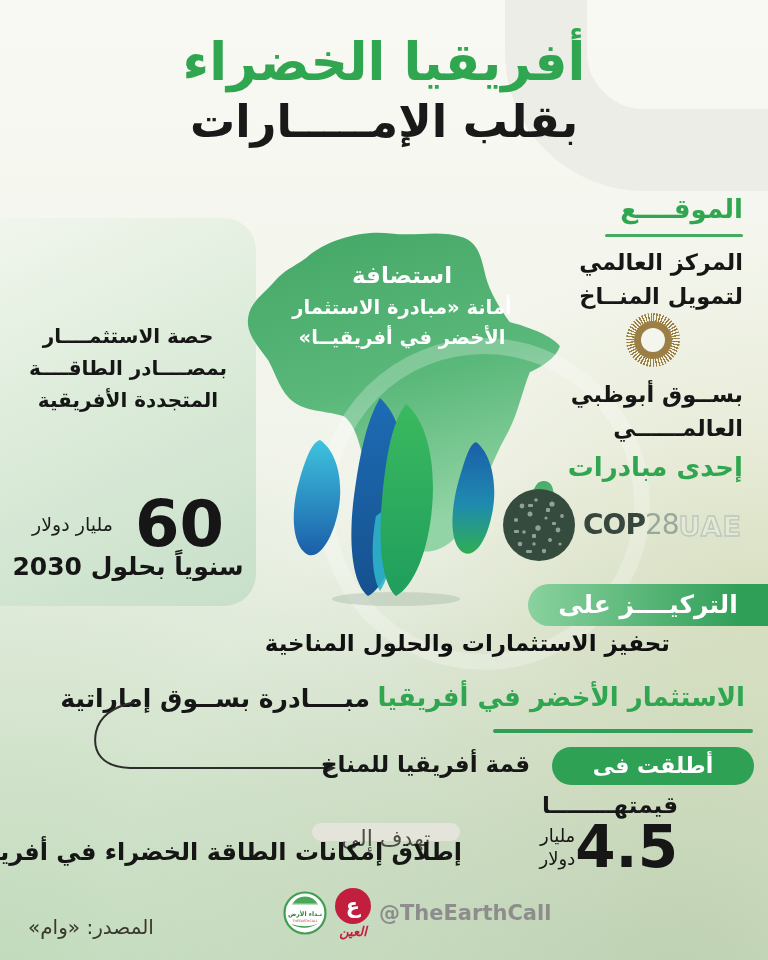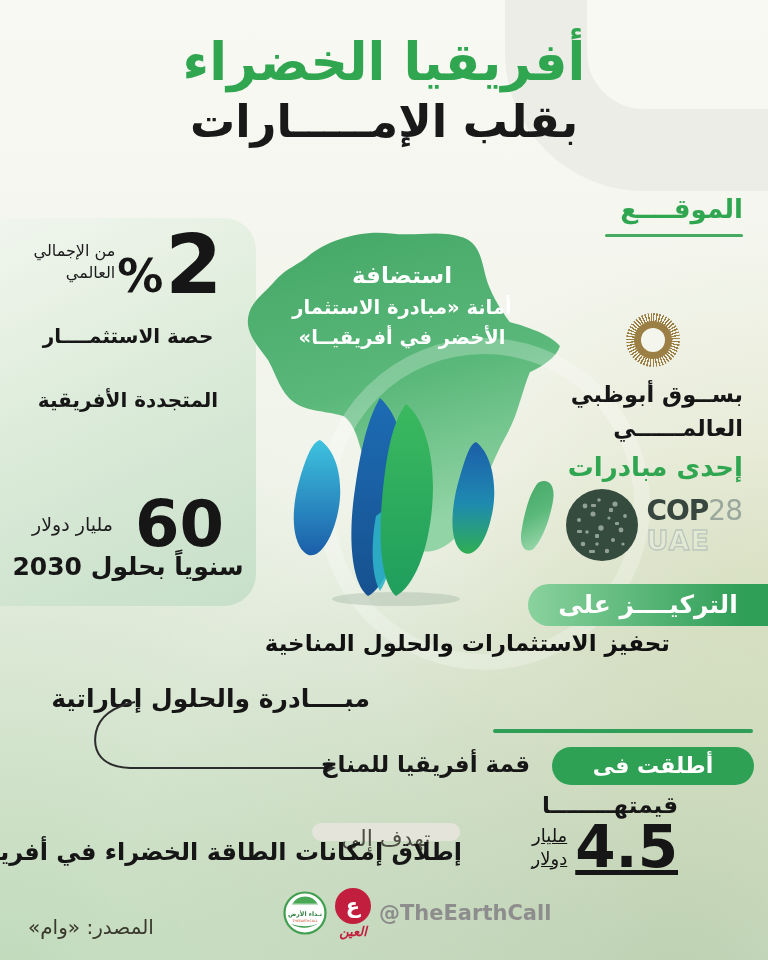--- a/index.html
+++ b/index.html
@@ -46,21 +46,21 @@
   .loc-head{top:194px;right:25px;font-size:26px;font-weight:bold;color:#2fa64f;}
   .loc-underline{top:234px;right:25px;width:138px;height:3px;background:#44ab60;border-radius:2px;}
   .loc-center{top:246px;right:25px;font-size:22.5px;font-weight:bold;text-align:right;line-height:1.5;}
   .sun{top:313px;right:88px;width:54px;height:54px;border-radius:50%;
     background:repeating-conic-gradient(#9c7f45 0deg 3.4deg, rgba(0,0,0,0) 3.4deg 7.1deg);}
   .sun::before{content:"";position:absolute;inset:8px;border-radius:50%;background:#9c7f45;}
   .sun::after{content:"";position:absolute;inset:15px;border-radius:50%;background:#f4f6ee;}
   .loc-market{top:378px;right:25px;font-size:22.5px;font-weight:bold;text-align:right;line-height:1.5;}
   .init-head{top:452px;right:25px;font-size:26px;font-weight:bold;color:#2fa64f;}
   .cop{top:488px;right:26px;display:flex;direction:ltr;align-items:center;gap:7px;}
-  .cop-text{display:flex;flex-direction:column;line-height:1;}
+  .cop-text{display:flex;line-height:1;}
   .cop-row{font-size:28px;letter-spacing:-1px;}
   .cop-row .c1{font-weight:bold;color:#37463e;}
   .cop-row .c2{font-weight:normal;color:#9aa79c;}
   .cop-sub{font-size:27px;font-weight:bold;letter-spacing:1px;color:rgba(255,255,255,.15);
     -webkit-text-stroke:1.3px #bcc6bd;margin-top:2px;}
   
   .focus-bar{top:584px;left:528px;width:240px;height:42px;border-radius:21px 0 0 21px;
     background:linear-gradient(90deg,#8ad29e 0%,#2f9e57 90%);
     color:#fff;font-size:25px;font-weight:bold;text-align:center;line-height:42px;z-index:5;}
   .focus-desc{top:630px;right:98px;font-size:23px;font-weight:bold;color:#111;}
@@ -70,21 +70,21 @@
   .gi-subtitle{top:684px;right:398px;font-size:25px;font-weight:bold;}
   .connector{top:690px;left:40px;}
   .launch-pill{top:747px;right:14px;width:202px;height:38px;border-radius:19px;background:#2fa155;
     color:#fff;font-size:22px;font-weight:bold;line-height:38px;}
   .launch-event{top:751px;right:238px;font-size:23px;font-weight:bold;}
   .aims-pill{top:803px;right:308px;width:148px;height:18px;border-radius:16px;background:#e4e4db;
     color:#4c4c42;font-size:22px;line-height:31px;margin-top:20px;}
   .aims-text{top:838px;right:306px;font-size:24px;font-weight:bold;}
   .gi-value{top:792px;right:90px;text-align:right;}
   .gi-value .v-label{font-size:23px;font-weight:bold;margin-bottom:2px;}
-  .gi-value .v-row{display:flex;direction:ltr;align-items:center;justify-content:flex-end;gap:8px;text-decoration:underline;}
+  .gi-value .v-row{display:flex;direction:ltr;align-items:center;justify-content:flex-end;gap:0;}
   .gi-value .v-unit{font-size:18px;line-height:1.25;text-align:right;}
   .gi-value .v-num{font-size:58px;font-weight:bold;line-height:.95;}
   
   .source{top:915px;left:28px;font-size:20px;color:#3a3a2c;direction:rtl;}
   .brandrow{top:888px;left:283px;display:flex;direction:ltr;align-items:center;gap:8px;}
   .alain{display:flex;flex-direction:column;align-items:center;line-height:1;}
   .alain .disc{width:36px;height:36px;border-radius:50%;background:#c21f3f;color:#fff;
     font-size:21px;font-weight:bold;text-align:center;line-height:36px;}
   .alain .nm{font-size:13px;font-weight:bold;color:#c21f3f;margin-top:1px;font-style:italic;}
   .handle{font-size:21px;font-weight:bold;color:#8d8d8d;direction:ltr;}
@@ -97,31 +97,23 @@
   <svg class="abs swoosh" width="300" height="235" viewBox="0 0 300 235">
     <rect x="78" y="-195" width="330" height="345" rx="98" fill="none" stroke="#e9eae4" stroke-width="82" opacity="0.8"></rect>
   </svg>
 
   <div class="abs title">
     <div class="l1">أفريقيا الخضراء</div>
     <div class="l2">بقلب الإمـــــارات</div>
   </div>
 
   <div class="abs stats"></div>
-  <div class="abs big2">
-    <span class="cap">
-      <span>من الإجمالي</span><br>
-      <span>العالمي</span>
-    </span>
-    <span class="pct">%</span>
-    <span class="two">2</span>
-  </div>
   <div class="abs share-text">
     <span>حصة الاستثمــــار</span><br>
-    <br>
+    <span>بمصــــادر الطاقــــة</span><br>
     <span>المتجددة الأفريقية</span>
   </div>
   <div class="abs val-row">
     <span class="unit">مليار دولار</span>
     <span class="num">60</span>
   </div>
   <div class="abs val-cap">سنوياً بحلول 2030</div>
 
   <svg class="abs map" width="322" height="345" viewBox="0 0 320 340">
     <defs>
@@ -172,20 +164,24 @@
     <ellipse cx="116" cy="207" rx="64" ry="7" fill="#aebfae" opacity="0.5"></ellipse>
     <path fill="url(#lgCyan)" d="M40,48 C58,60 64,92 58,120 C52,150 36,172 24,160 C10,146 12,112 20,86 C26,66 32,50 40,48 Z"></path>
     <path fill="url(#lgBlue)" d="M100,6 C124,28 130,74 124,118 C118,162 104,196 88,204 C72,192 68,150 74,104 C80,58 88,26 100,6 Z"></path>
     <path fill="#2fb3c9" opacity="0.9" d="M104,118 C113,148 113,180 100,199 C91,184 91,150 96,124 Z"></path>
     <path fill="url(#lgGreen)" d="M126,12 C148,30 156,74 152,116 C148,160 134,194 116,204 C102,192 98,152 102,108 C106,64 112,30 126,12 Z"></path>
     <path fill="url(#lgBlueGreen)" d="M196,50 C212,62 218,94 212,122 C206,152 192,170 180,158 C168,144 172,110 180,84 C186,64 190,52 196,50 Z"></path>
   </svg>
 
   <div class="abs loc-head">الموقــــع</div>
   <div class="abs loc-underline"></div>
+  <div class="abs loc-center">
+    <span>المركز العالمي</span><br>
+    <span>لتمويل المنــاخ</span>
+  </div>
   <div class="abs sun"></div>
   <div class="abs loc-market">
     <span>بســوق أبوظبي</span><br>
     <span>العالمــــــي</span>
   </div>
 
   <div class="abs init-head">إحدى مبادرات</div>
   <div class="abs cop">
     <svg width="74" height="74" viewBox="0 0 74 74">
       <circle cx="37" cy="37" r="36" fill="#354b3e"></circle>
@@ -217,22 +213,23 @@
       <div class="cop-row">
         <span class="c1">COP</span><span class="c2">28</span>
       </div>
       <div class="cop-sub">UAE</div>
     </div>
   </div>
 
   <div class="abs focus-bar">التركيــــز على</div>
   <div class="abs focus-desc nowrap">تحفيز الاستثمارات والحلول المناخية</div>
 
+  <div class="abs gi-title nowrap">الاستثمار الأخضر في أفريقيا</div>
   <div class="abs gi-underline"></div>
-  <div class="abs gi-subtitle nowrap">مبــــادرة والحلول إماراتية</div>
+  <div class="abs gi-subtitle nowrap">مبــــادرة بســوق إماراتية</div>
 
   <svg class="abs connector" width="312" height="95" viewBox="0 0 312 95">
     <path d="M 95,12 C 76,16 60,24 56,42 C 52,62 62,77 90,78 L 284,78" fill="none" stroke="#2c2c2c" stroke-width="2"></path>
     <path d="M 284,72.5 L 296,78 L 284,83.5 Z" fill="#2c2c2c"></path>
   </svg>
 
   <div class="abs pill launch-pill">أطلقت فى</div>
   <div class="abs launch-event nowrap">قمة أفريقيا للمناخ</div>
 
   <div class="abs pill aims-pill">تهدف إلى</div>

